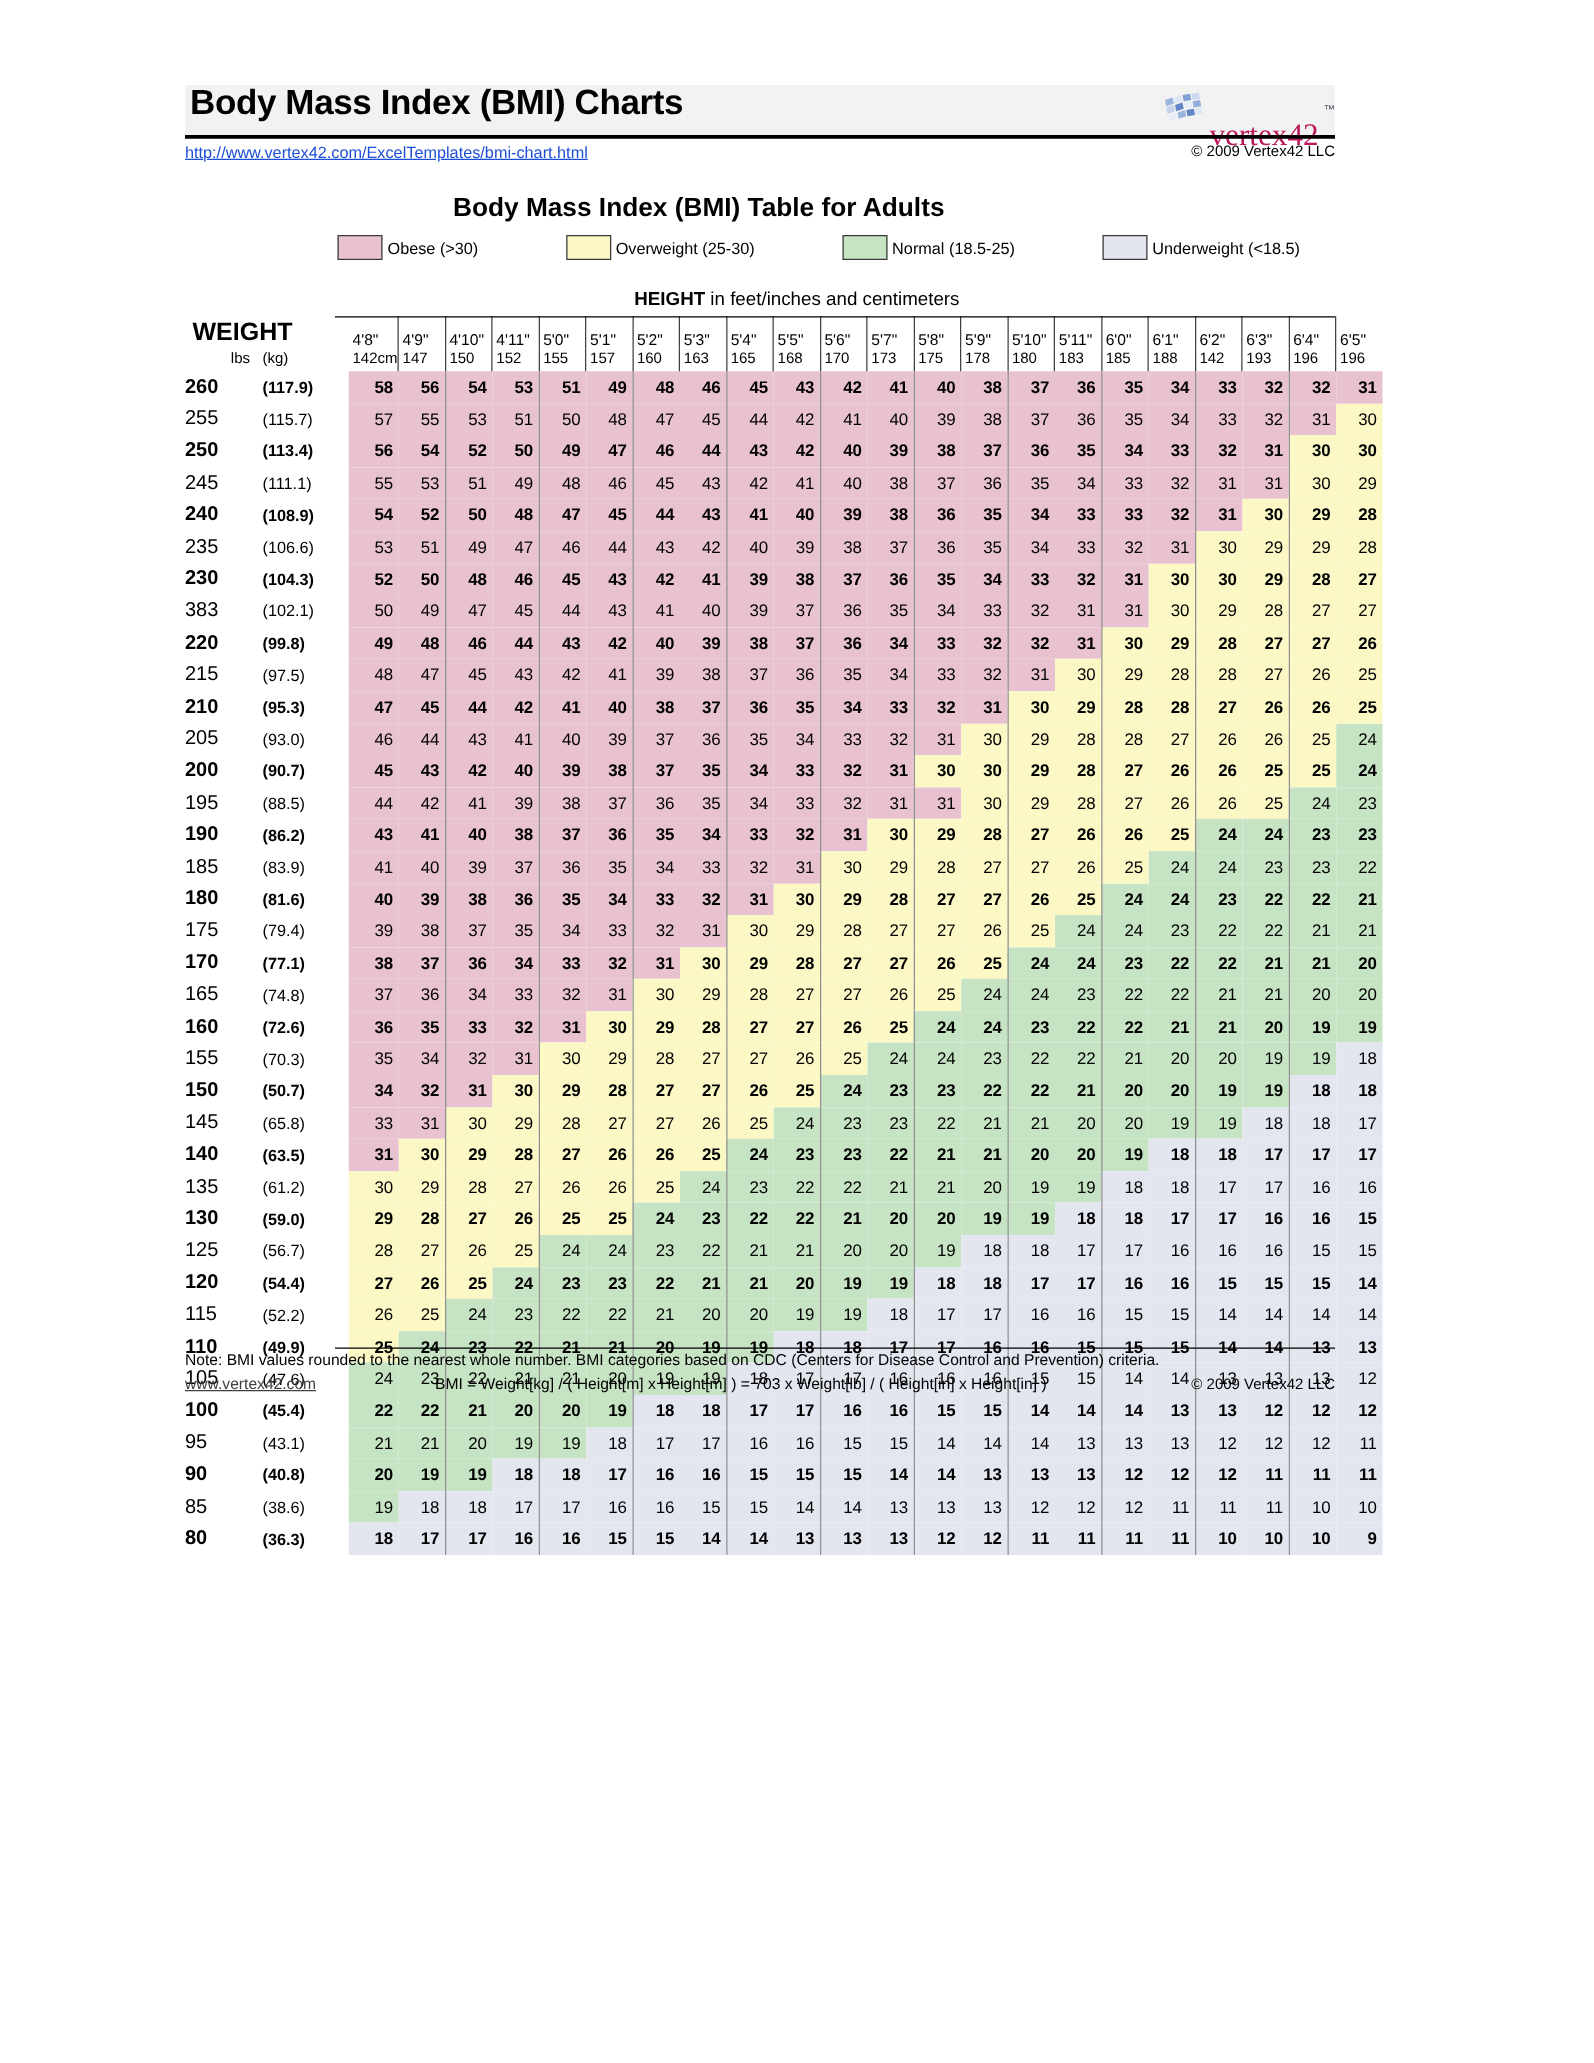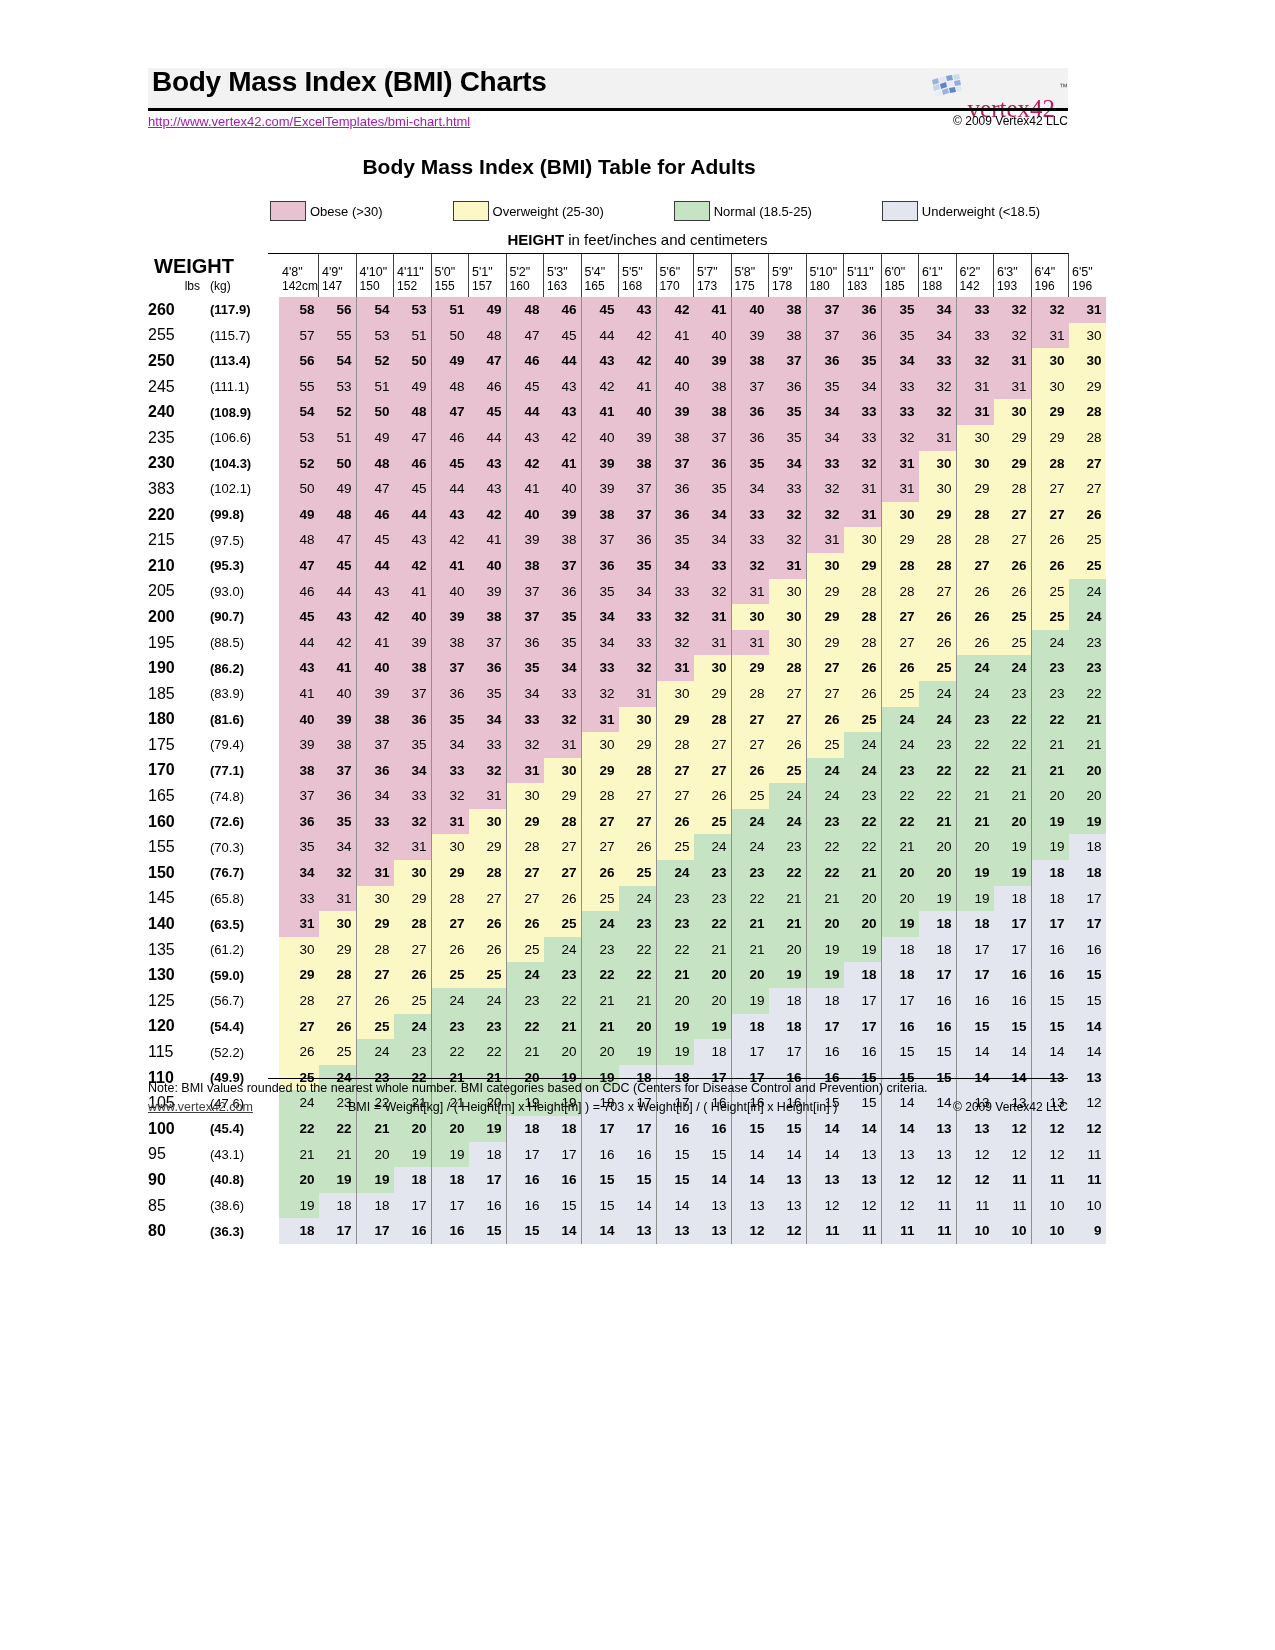--- a/index.html
+++ b/index.html
@@ -14,27 +14,27 @@
   .hdr{position:absolute;left:148px;top:68px;width:920px;height:42px;}
   .hdr-bar{position:absolute;left:0;top:0;width:920px;height:40px;background:#f2f2f2;}
   .hdr-title{position:absolute;left:4px;top:-2px;font-size:28px;font-weight:bold;letter-spacing:-0.3px;}
   .hdr-rule{position:absolute;left:0;top:40px;width:920px;height:3px;background:#000;}
   .logo{position:absolute;right:0;top:2px;height:34px;display:flex;align-items:center;gap:4px;}
   .logo-mark{width:34px;height:26px;}
   .logo-text{font-size:25px;color:#be185d;letter-spacing:0px;font-family:Liberation Serif, serif;margin-top:44px;}
   .logo-tm{font-size:9px;color:#4a4a5a;vertical-align:top;}
 
   .sub-row{position:absolute;left:148px;top:114px;width:920px;height:18px;}
-  .url-link{position:absolute;left:0;top:0;font-size:13px;color:#a21caf;text-decoration:underline;}
+  .url-link{position:absolute;left:0;top:0;font-size:13px;color:#1d4ed8;text-decoration:underline;}
   .copy1{position:absolute;right:0;top:0;font-size:12px;color:#000;}
 
   
   .chart-title{position:absolute;left:0;top:155px;width:1118px;text-align:center;
                font-size:21px;font-weight:bold;}
-  .legend{position:absolute;left:270px;top:200px;width:770px;height:22px;
+  .legend{position:absolute;left:270px;top:187px;width:770px;height:22px;
           display:flex;justify-content:space-between;align-items:center;}
   .lg-item{display:flex;align-items:center;gap:4px;}
   .lg-sw{width:36px;height:20px;border:1px solid #3a3a3a;box-sizing:border-box;}
   .lg-lb{font-size:13px;}
   .height-cap{position:absolute;left:0;top:231px;width:1275px;text-align:center;font-size:15px;}
   .height-cap b{font-weight:bold;}
 
   
   .tbl-wrap{position:absolute;left:148px;top:253px;}
   table.bmi{border-collapse:collapse;font-size:12px;}
@@ -787,21 +787,21 @@
             <td class="v nm">22</td>
             <td class="v nm pairl">21</td>
             <td class="v nm">20</td>
             <td class="v nm pairl">20</td>
             <td class="v nm">19</td>
             <td class="v nm pairl">19</td>
             <td class="v uw">18</td>
           </tr>
           <tr class="bold">
             <td class="c-wt-lbs rowlab">150</td>
-            <td class="c-wt-kg rowlab kg">(76.7)</td>
+            <td class="c-wt-kg rowlab kg">(50.7)</td>
             <td class="gap"></td>
             <td class="v ob">34</td>
             <td class="v ob">32</td>
             <td class="v ob pairl">31</td>
             <td class="v ow">30</td>
             <td class="v ow pairl">29</td>
             <td class="v ow">28</td>
             <td class="v ow pairl">27</td>
             <td class="v ow">27</td>
             <td class="v ow pairl">26</td>

